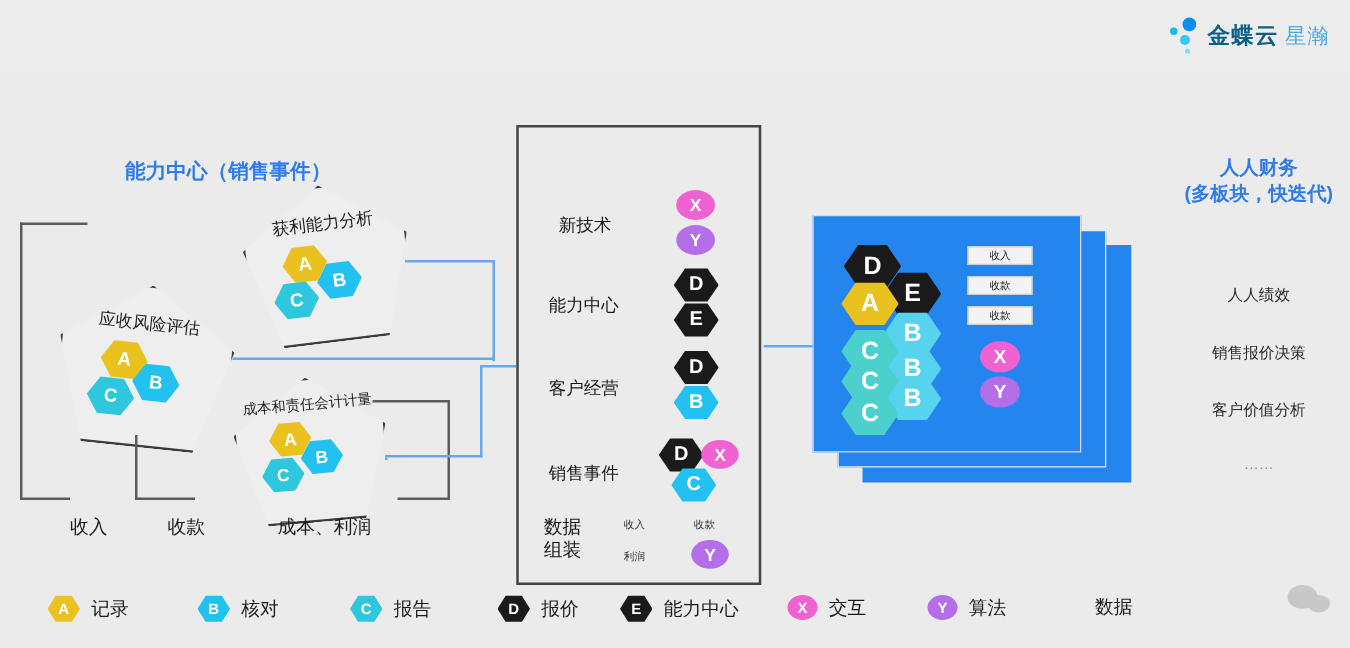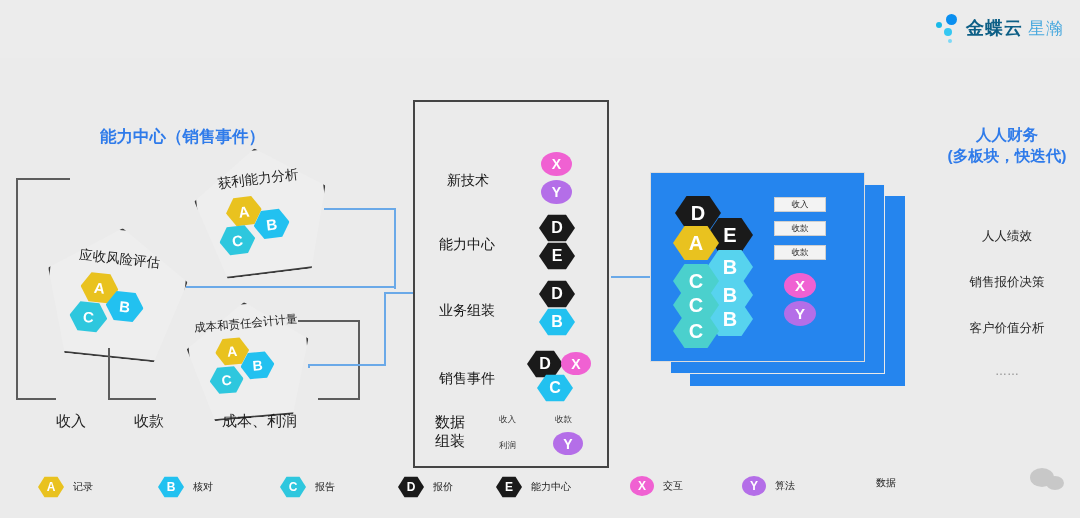--- a/index.html
+++ b/index.html
@@ -85,21 +85,21 @@
 
   
   .rt-item{position:absolute;font-size:12.5px;color:#2a2a2a;white-space:nowrap;text-align:center;width:150px;left:932px;}
 
   
   #legend{position:absolute;left:0;top:468px;width:1080px;height:50px;}
   .lg{position:absolute;top:8px;display:flex;align-items:center;gap:9px;}
   .lg .sw{position:relative;width:26px;height:22px;display:flex;align-items:center;justify-content:center;color:#fff;font-weight:bold;font-size:12px;}
   .lg .sw.hexs{clip-path:polygon(25% 3%,75% 3%,100% 50%,75% 97%,25% 97%,0% 50%);}
   .lg .sw.ells{border-radius:50%;width:24px;height:20px;}
-  .lg .lt{font-size:10px;color:#1b1b1b;white-space:nowrap;}
+  .lg .lt{font-size:15px;color:#1b1b1b;white-space:nowrap;}
 
   
   #wm{position:absolute;right:12px;top:468px;display:flex;align-items:center;gap:9px;opacity:.42;}
   #wm .wtxt{font-size:24px;color:#8d8d8d;white-space:nowrap;letter-spacing:2px;}
   .wcicon{position:relative;width:38px;height:26px;}
   .wcicon i{position:absolute;background:#9a9a9a;border-radius:50%;display:block;}
   .wb1{width:24px;height:19px;left:0;top:0;border-radius:50% 50% 50% 40%;}
   .wb2{width:18px;height:14px;left:16px;top:8px;}
 </style>
 </head>
@@ -180,21 +180,21 @@
   <div id="plat">
 
     <div class="prow-lbl" style="left:32px;top:70px;">新技术</div>
     <div class="ell" style="position:absolute;left:126px;top:50px;width:31px;height:24px;font-size:14px;background:#f061d2;">X</div>
     <div class="ell" style="position:absolute;left:126px;top:78px;width:31px;height:24px;font-size:14px;background:#b46ee8;">Y</div>
 
     <div class="prow-lbl" style="left:24px;top:134px;">能力中心</div>
     <div class="hex" style="left:124px;top:112px;width:36px;height:28px;font-size:16px;background:#1a1a1a;">D</div>
     <div class="hex" style="left:124px;top:140px;width:36px;height:28px;font-size:16px;background:#1a1a1a;">E</div>
 
-    <div class="prow-lbl" style="left:24px;top:200px;">业务组装</div>
+    <div class="prow-lbl" style="left:24px;top:200px;">客户经营</div>
     <div class="hex" style="left:124px;top:178px;width:36px;height:28px;font-size:16px;background:#1a1a1a;">D</div>
     <div class="hex" style="left:124px;top:206px;width:36px;height:28px;font-size:16px;background:#22c1f0;">B</div>
 
     <div class="prow-lbl" style="left:24px;top:268px;">销售事件</div>
     <div class="hex" style="left:112px;top:248px;width:36px;height:28px;font-size:16px;background:#1a1a1a;">D</div>
     <div class="ell" style="position:absolute;left:146px;top:250px;width:30px;height:23px;font-size:14px;background:#f061d2;">X</div>
     <div class="hex" style="left:122px;top:272px;width:36px;height:28px;font-size:16px;background:#22c1f0;">C</div>
 
     <div class="prow-lbl" style="left:20px;top:310px;font-size:15px;line-height:19px;">
       <div>数据</div>

